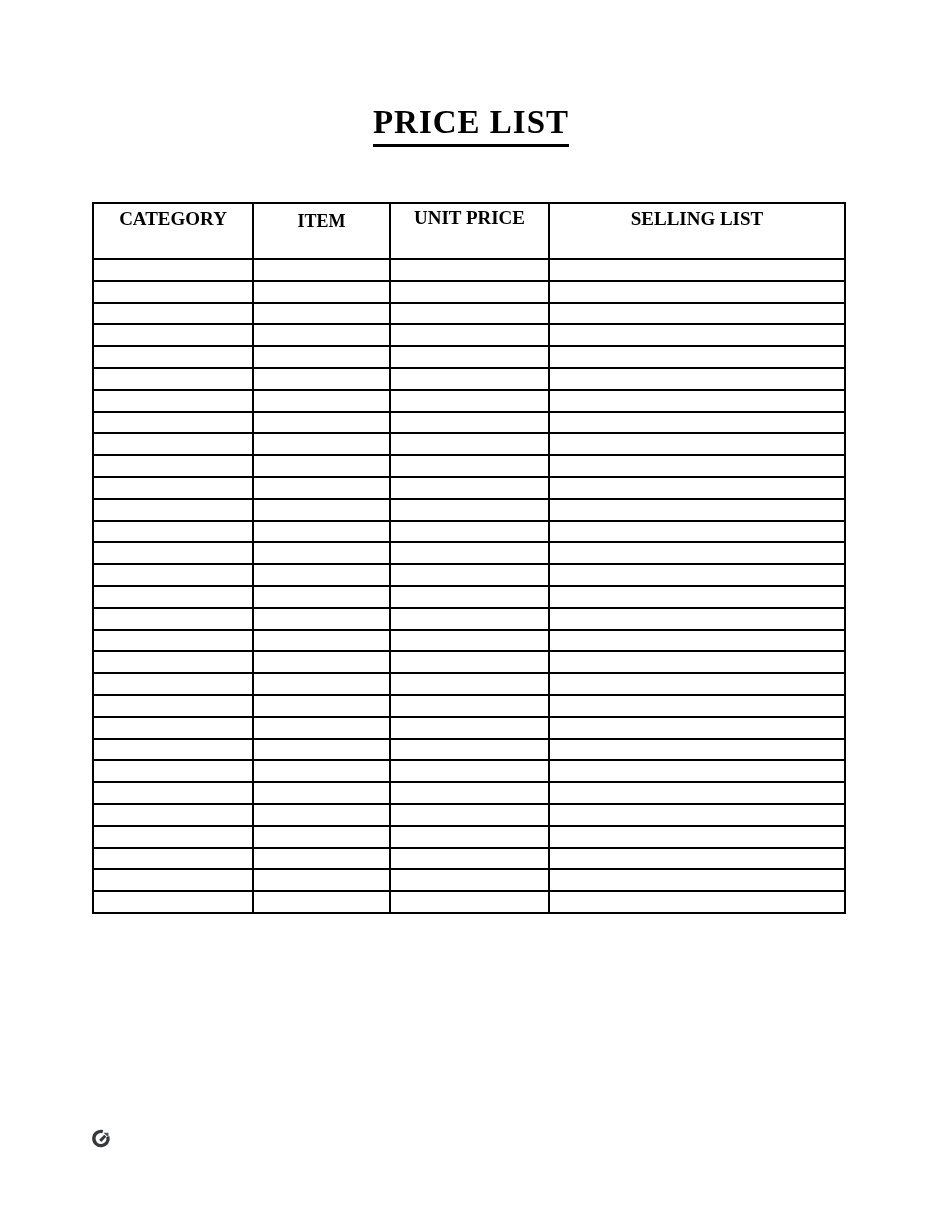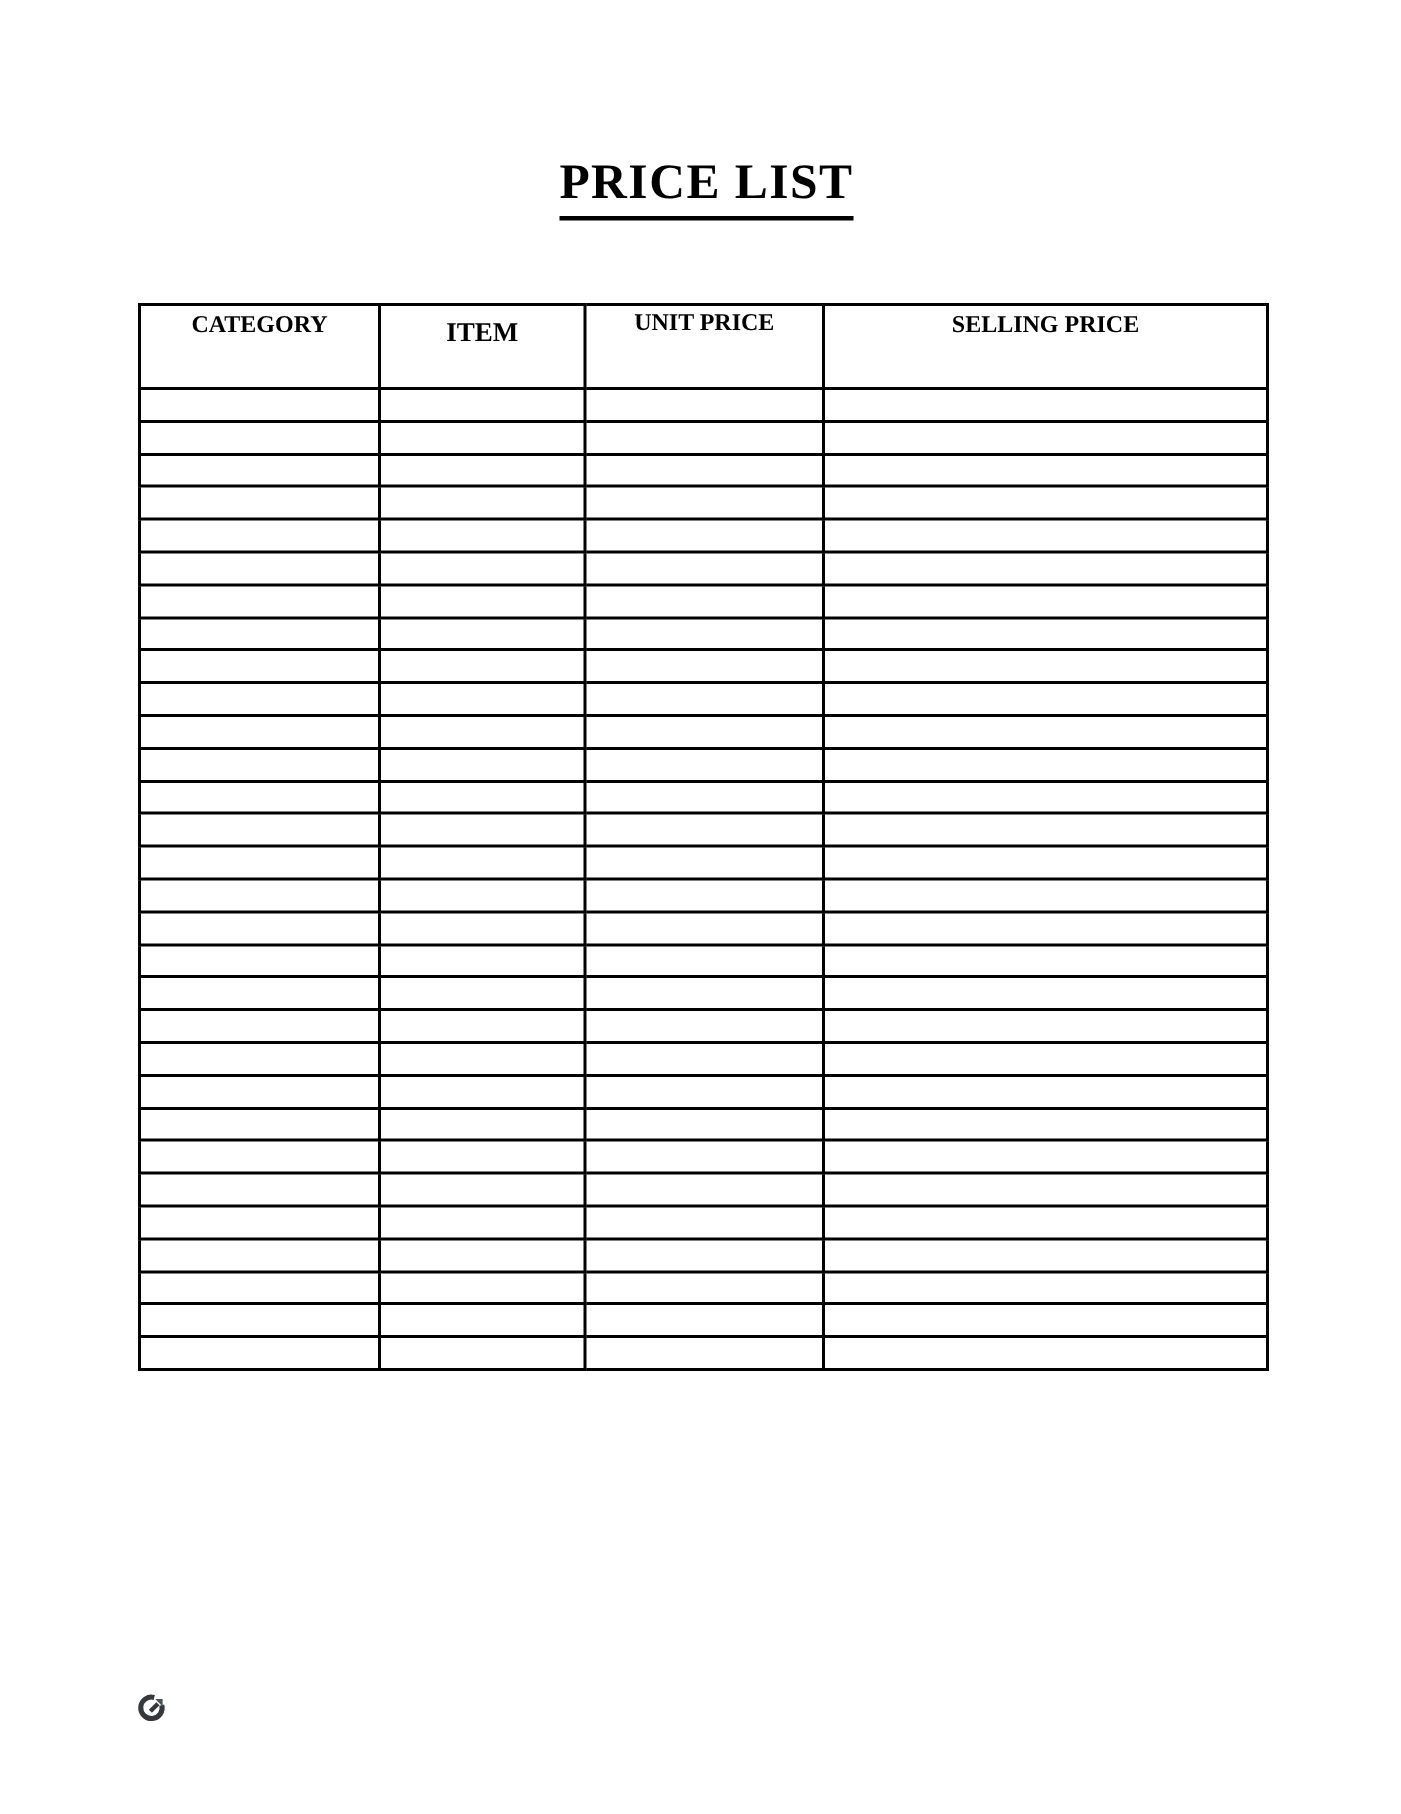--- a/index.html
+++ b/index.html
@@ -46,21 +46,21 @@
   .price-table th,
   .price-table td {
     border: 2px solid #000000;
     padding: 0;
   }
   .price-table thead tr {
     height: 56px;
   }
   .price-table th {
     font-family: "Liberation Serif", serif;
-    font-size: 16px;
+    font-size: 19px;
     font-weight: bold;
     text-align: center;
     vertical-align: top;
     padding-top: 4px;
     letter-spacing: 0px;
   }
   .price-table th.col-item { padding-top: 7px; font-size: 18px; }
   .price-table th.col-unit-price { padding-top: 3px; }
   .price-table tbody tr {
     height: 21.8px;
@@ -95,21 +95,21 @@
     <col style="width:160px">
     <col style="width:137px">
     <col style="width:159px">
     <col style="width:296px">
   </colgroup>
   <thead>
     <tr>
       <th class="col-category">CATEGORY</th>
       <th class="col-item">ITEM</th>
       <th class="col-unit-price">UNIT PRICE</th>
-      <th class="col-selling-price">SELLING PRICE</th>
+      <th class="col-selling-price">SELLING LIST</th>
     </tr>
   </thead>
   <tbody>
   <tr>
     <td></td>
     <td></td>
     <td></td>
     <td></td>
   </tr>
 

